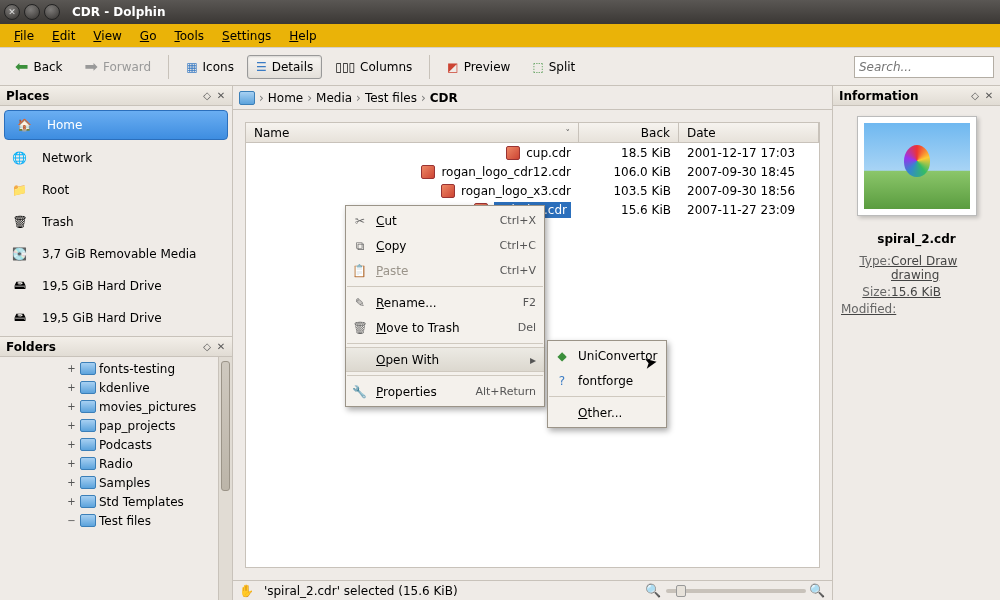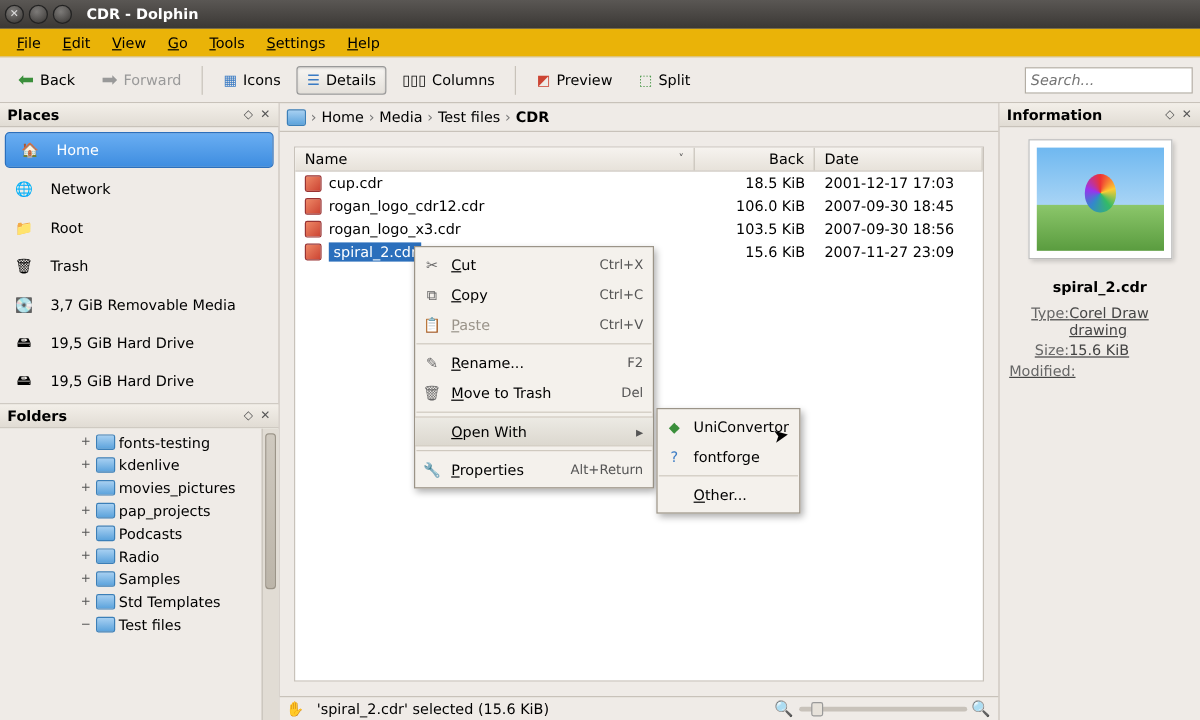--- a/index.html
+++ b/index.html
@@ -51,21 +51,21 @@
 .filearea { flex: 1; background: #fff; border: 1px solid #c8c2ba; margin: 12px; position: relative; overflow: hidden; }
 .fhead { display: flex; height: 20px; background: linear-gradient(to bottom,#f6f3ef,#e7e2da); border-bottom: 1px solid #c8c2ba; }
 .fhead .col { padding: 3px 8px; border-right: 1px solid #c8c2ba; display: flex; align-items: center; gap: 4px; }
 .fhead .col.name { flex: 1; }
 .fhead .col.size { width: 100px; text-align: right; justify-content: flex-end; }
 .fhead .col.date { width: 140px; }
 .fhead .sort { font-size: 9px; color: #555; }
 
 .frow { display: flex; height: 19px; align-items: center; position: relative; }
 .frow:nth-child(odd).alt { background: #f6f4f1; }
-.frow .cell { padding: 0 8px; }
+.frow .cell { padding: 0 8px; justify-content: flex-end; }
 .frow .cell.name { flex: 1; display: flex; align-items: center; gap: 6px; }
 .frow .cell.size { width: 100px; text-align: right; }
 .frow .cell.date { width: 140px; }
 .frow.selected .cell.name .fname { background: #2b6fbc; color: #fff; padding: 1px 4px; }
 .fico { width: 14px; height: 14px; background: linear-gradient(135deg,#e86,#c43); border: 1px solid #933; border-radius: 2px; }
 
 .statusbar { height: 20px; border-top: 1px solid #c8c2ba; display: flex; align-items: center; padding: 0 6px; gap: 10px; background: #efebe7; }
 .statusbar .slider { flex: 0 0 auto; margin-left: auto; display: flex; align-items: center; gap: 4px; }
 .statusbar .slider .track { width: 140px; height: 4px; background: #c8c2ba; border-radius: 2px; position: relative; }
 .statusbar .slider .handle { position: absolute; left: 10px; top: -4px; width: 10px; height: 12px; background: #e7e2da; border: 1px solid #999; border-radius: 2px; }

